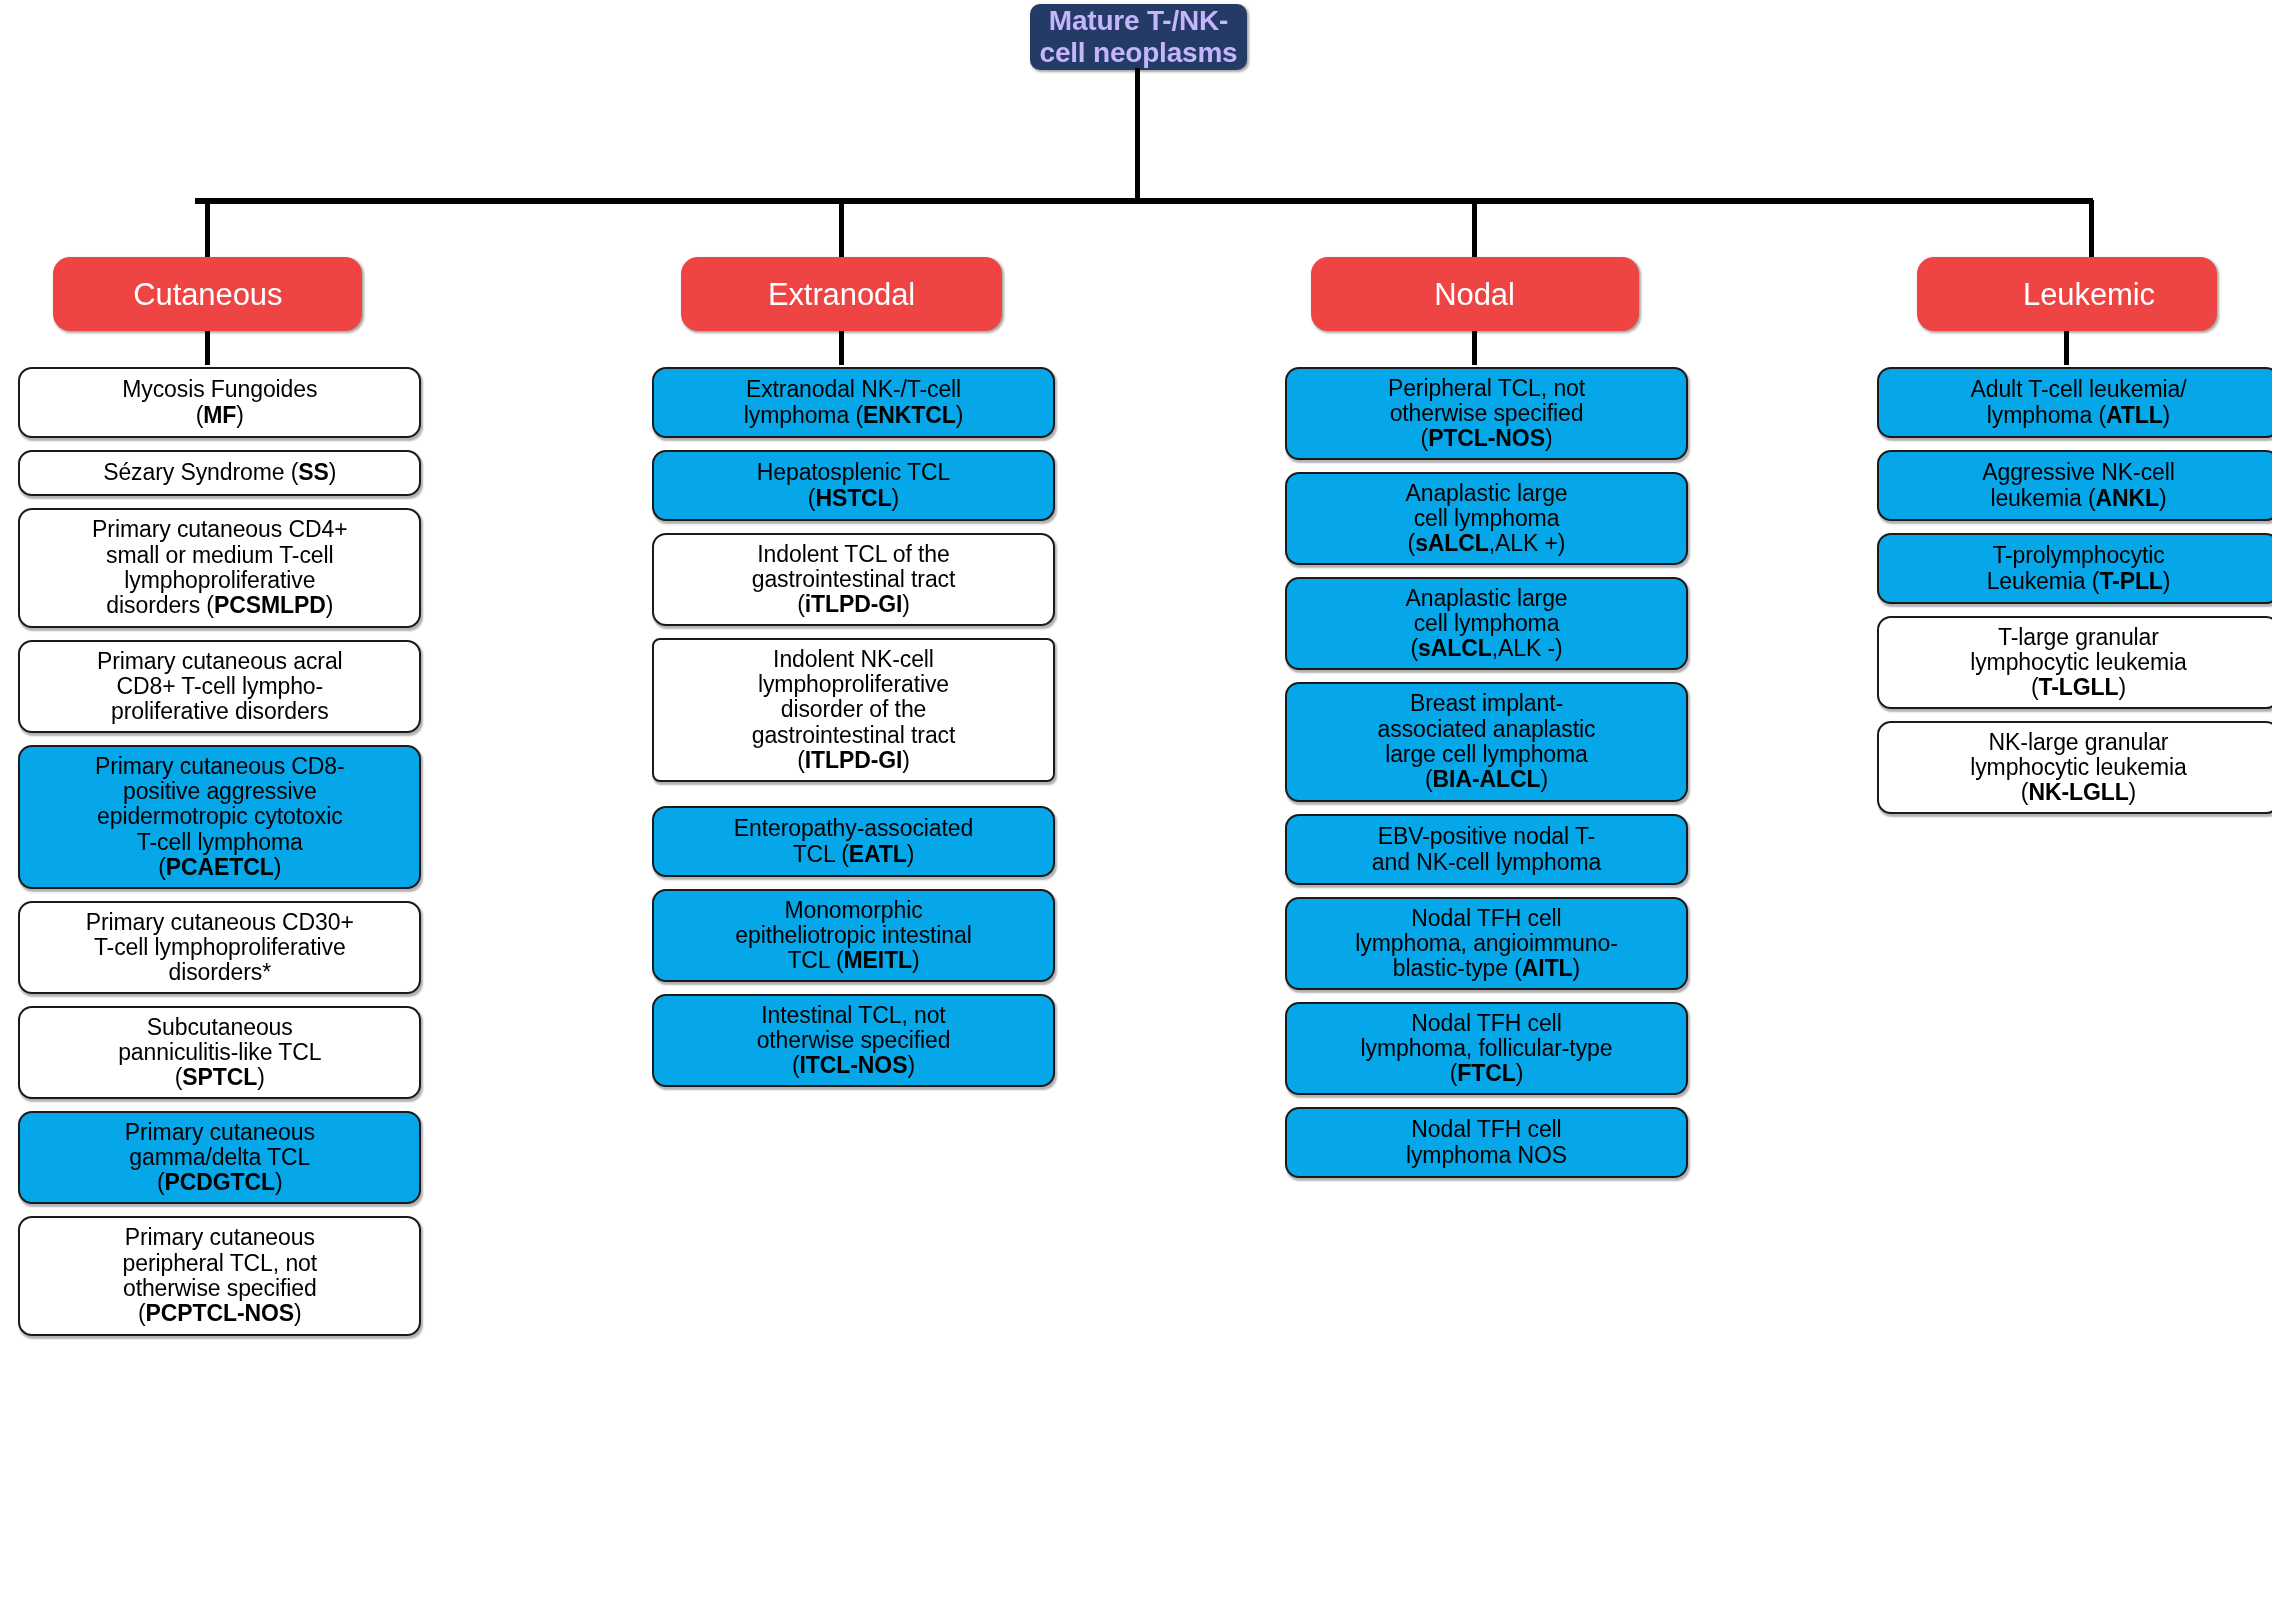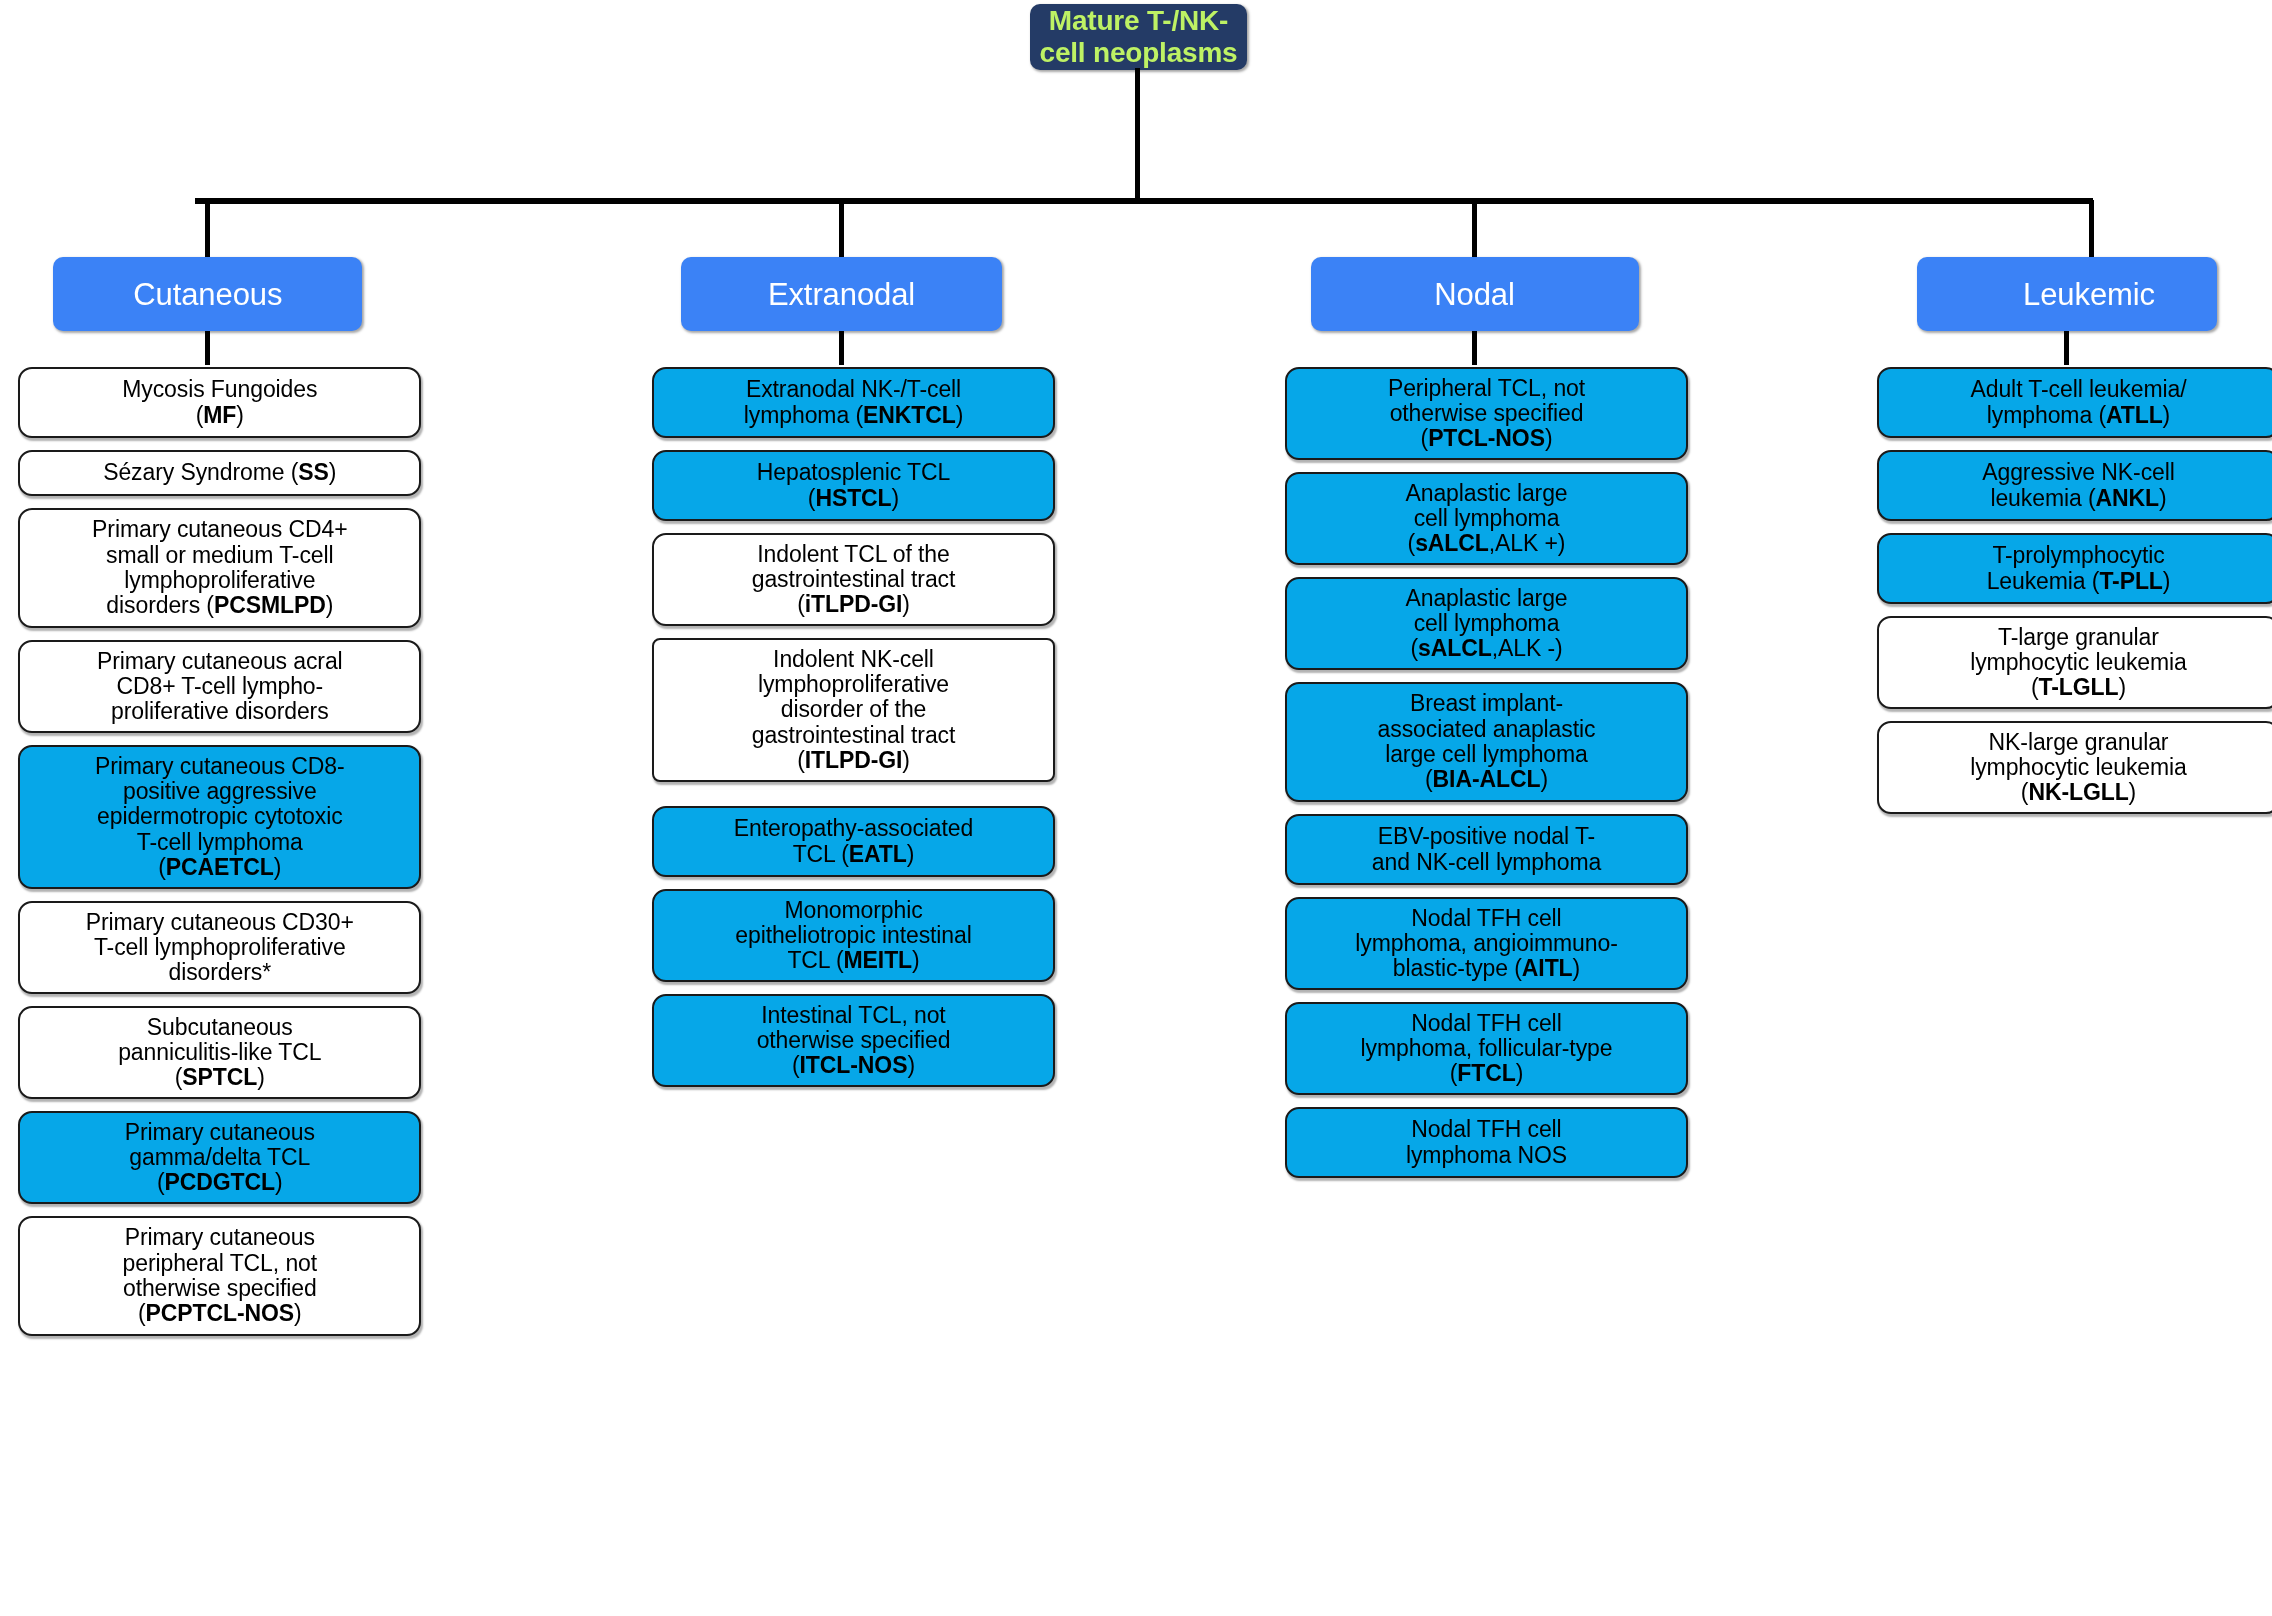--- a/index.html
+++ b/index.html
@@ -22,28 +22,28 @@
   .hdrdrop{position:absolute;background:#000000;width:5px;height:34px;}
 
   
   #root-node{
     position:absolute; left:1030px; top:3.8px; width:217px; height:66px;
     background:#243B66; border-radius:10px;
     display:flex;align-items:center;justify-content:center;
     box-shadow:1.9px 1.9px 2.5px rgba(0,0,0,.35);
   }
   #root-node .txt{
-    color:#bef264;font-weight:bold;font-size:28px;line-height:1.12;
+    color:#c4b5fd;font-weight:bold;font-size:28px;line-height:1.12;
     text-align:center;white-space:pre-line;letter-spacing:-0.2px;
   }
 
   
   .column{position:absolute;top:257px;}
   .col-head{
-    height:74px;background:#3b82f6;border-radius:10px;
+    height:74px;background:#ef4444;border-radius:17px;
     display:flex;align-items:center;justify-content:center;
     box-shadow:1.9px 1.9px 2.5px rgba(0,0,0,.35);
     margin:0 auto;
   }
   .col-head .txt{
     color:#ffffff;font-size:31px;line-height:1;text-align:center;letter-spacing:-0.1px;
   }
   .boxes{position:absolute;left:12px;top:110px;width:100%;}
 
   .node{

